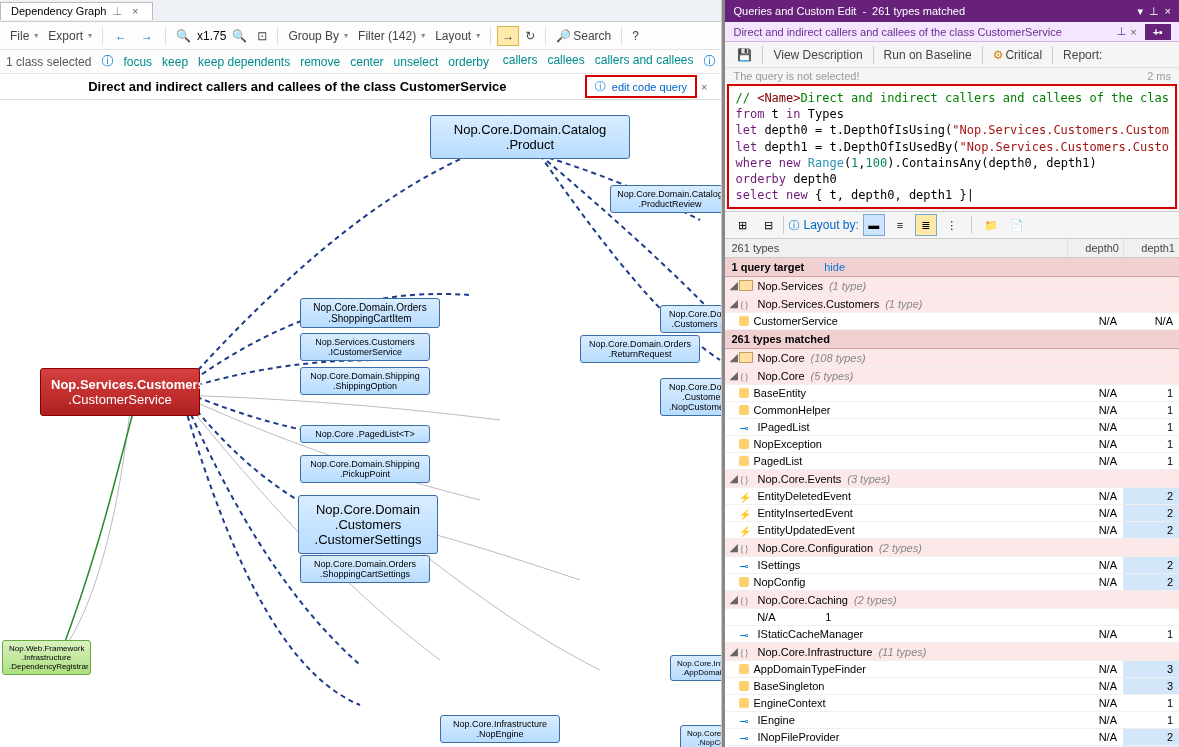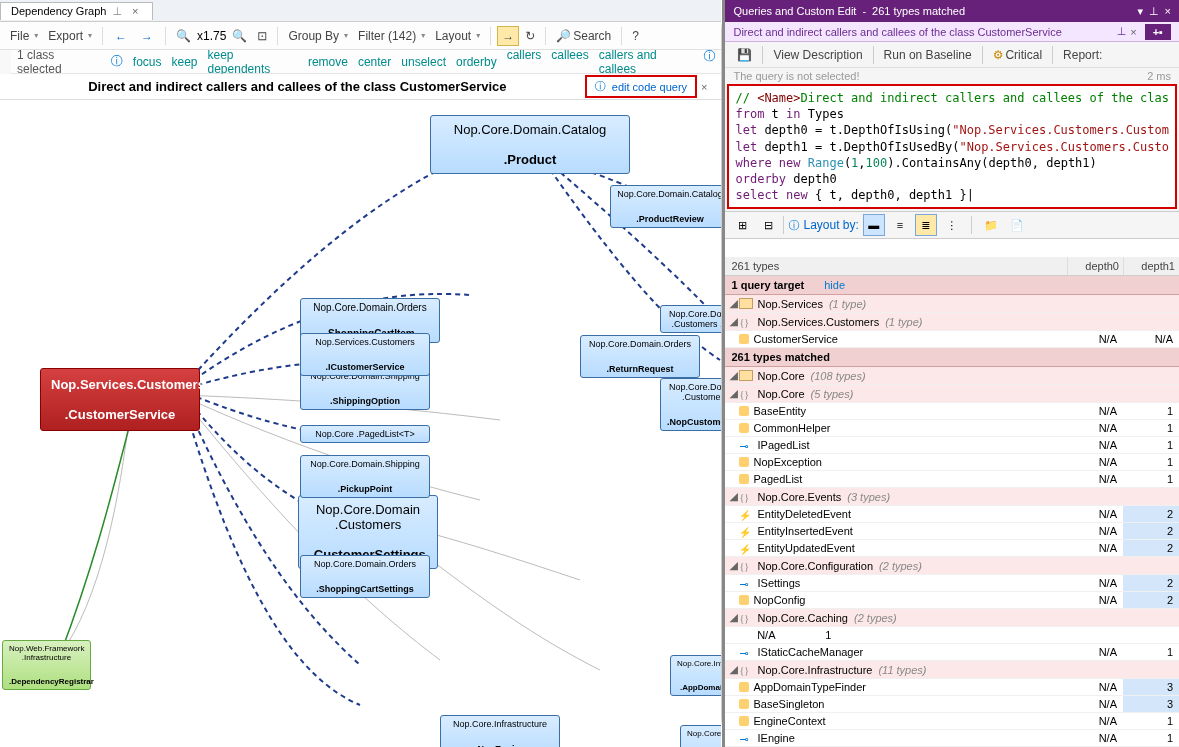--- a/index.html
+++ b/index.html
@@ -1,38 +1,38 @@
 <!DOCTYPE html>
 <html><head>
 <meta charset="utf-8">
 <style>
 * { box-sizing: border-box; margin: 0; padding: 0; }
 body { font-family: "Segoe UI", Tahoma, sans-serif; font-size: 11px; background: #fff; overflow: hidden; width: 1179px; height: 747px; display: flex; }
-.left-pane { width: 754px; height: 747px; border-right: 1px solid #ccc; display: flex; flex-direction: column; background: #f8f8f8; border-radius: 30px; }
+.left-pane { width: 754px; height: 747px; border-right: 1px solid #ccc; display: flex; flex-direction: column; background: #f8f8f8; }
 .tab-bar { background: #eef2f6; display: flex; align-items: center; height: 22px; border-bottom: 1px solid #ccc; }
 .tab { padding: 2px 10px; background: #fff; border: 1px solid #bbb; border-bottom: none; display: flex; align-items: center; gap: 6px; font-size: 11px; }
 .pin { color: #888; }
 .toolbar1 { display: flex; align-items: center; height: 28px; background: #fdfdfe; border-bottom: 1px solid #e0e0e0; gap: 2px; padding: 0 6px; font-size: 12px; }
 .toolbar1 .sep { width: 1px; height: 18px; background: #ddd; margin: 0 4px; }
 .btn { padding: 2px 4px; cursor: pointer; color: #444; display: flex; align-items: center; gap: 2px; }
 .dropdown::after { content: "▾"; font-size: 8px; margin-left: 3px; color: #888; }
-.toolbar2 { display: flex; align-items: center; height: 24px; background: #fdfdfe; border-bottom: 1px solid #e5e5e5; gap: 10px; padding: 0 6px; color: #008b8b; font-size: 12px; margin-left: 11px; }
+.toolbar2 { display: flex; align-items: center; height: 24px; background: #fdfdfe; border-bottom: 1px solid #e5e5e5; gap: 10px; padding: 0 6px; color: #008b8b; font-size: 12px; }
 .toolbar2 .info { color: #555; }
 .toolbar2 a { color: #008b8b; cursor: pointer; }
 .toolbar2 .right { margin-left: auto; display: flex; gap: 10px; }
 .graph-title-row { display: flex; align-items: center; height: 26px; padding: 0 10px; background: #fff; border-bottom: 1px solid #ddd; }
 .graph-title { font-size: 13px; font-weight: 600; flex: 1; text-align: center; }
 .edit-query-box { border: 2px solid #d40000; padding: 2px 8px; display: flex; align-items: center; gap: 6px; color: #0066cc; font-size: 11px; }
 .close-x { color: #666; cursor: pointer; padding: 0 4px; }
 .graph-canvas { flex: 1; background: #fff; position: relative; overflow: hidden; }
 .node { position: absolute; border: 1px solid #3a6ea5; background: linear-gradient(#d8ecff,#b8dcff); border-radius: 3px; padding: 3px 6px; font-size: 10px; text-align: center; }
 .node.big { font-size: 13px; padding: 6px 10px; }
 .node.sel { background: linear-gradient(#d54040,#b02020); color: #fff; border: 1px solid #800; font-weight: 600; font-size: 13px; padding: 8px 10px; }
 .node.green { background: linear-gradient(#d8f0c0,#aee080); border-color: #6a4; }
-.node .sub { font-weight: 700; margin-top: 15px; }
+.node .sub { font-weight: 400; }
 svg.edges { position: absolute; inset: 0; width: 100%; height: 100%; pointer-events: none; }
 
 .right-pane { flex: 1; display: flex; flex-direction: column; background: #f5f5f5; border-left: 3px solid #888; }
 .rp-title { background: #68217a; height: 22px; display: flex; align-items: center; padding: 0 8px; color: #fff; gap: 6px; font-size: 11px; }
 .rp-title .spacer { flex: 1; }
 .rp-sub { background: #f5e6ff; height: 20px; display: flex; align-items: center; padding: 0 8px; font-size: 11px; color: #6b2c91; border-bottom: 1px solid #d0b0e0; }
 .rp-sub .spacer { flex: 1; }
 .rp-sub .x { color: #666; padding: 0 4px; cursor: pointer; }
 .rp-add { background: #68217a; color: #fff; padding: 2px 8px; margin-left: 4px; font-weight: 700; }
 .rp-toolbar { background: #f5f5f5; display: flex; align-items: center; height: 26px; padding: 0 4px; gap: 2px; border-bottom: 1px solid #ddd; font-size: 12px; }
@@ -46,21 +46,21 @@
 .c-str { color: #a31515; }
 .c-num { color: #098658; }
 .c-tag { color: #800000; }
 
 .grp-toolbar { background: #f5f5f5; display: flex; align-items: center; height: 28px; padding: 0 6px; gap: 4px; border-top: 1px solid #ccc; border-bottom: 1px solid #ccc; }
 .grp-toolbar .lab { color: #0066cc; font-size: 12px; }
 .icon-btn { width: 22px; height: 22px; display: flex; align-items: center; justify-content: center; cursor: pointer; border: 1px solid transparent; }
 .icon-btn.active { background: #cde4ff; border-color: #7aa7d8; }
 
 .results { flex: 1; overflow-y: auto; background: #fff; font-size: 11px; }
-.hdr-row { display: flex; background: #f0f0f0; border-bottom: 1px solid #ccc; font-weight: 400; color: #444; margin-top: 18px; }
+.hdr-row { display: flex; background: #f0f0f0; border-bottom: 1px solid #ccc; font-weight: 400; color: #444; }
 .hdr-row .c1 { flex: 1; padding: 3px 6px; }
 .hdr-row .c2, .hdr-row .c3 { width: 56px; padding: 3px 4px; text-align: right; border-left: 1px solid #ddd; }
 .sect { background: #f0d0d0; padding: 3px 6px; font-weight: 700; border-bottom: 1px solid #d0a0a0; }
 .row { display: flex; align-items: center; border-bottom: 1px solid #f0f0f0; }
 .row .c1 { flex: 1; padding: 2px 4px; display: flex; align-items: center; }
 .row .c2, .row .c3 { width: 56px; padding: 2px 6px; text-align: right; }
 .row .c2.hl, .row .c3.hl { background: #d4e6f9; }
 .row.ns { background: #fce8e8; }
 .row.ns .count { color: #888; font-style: italic; margin-left: 6px; }
 .indent1 { padding-left: 16px; }

